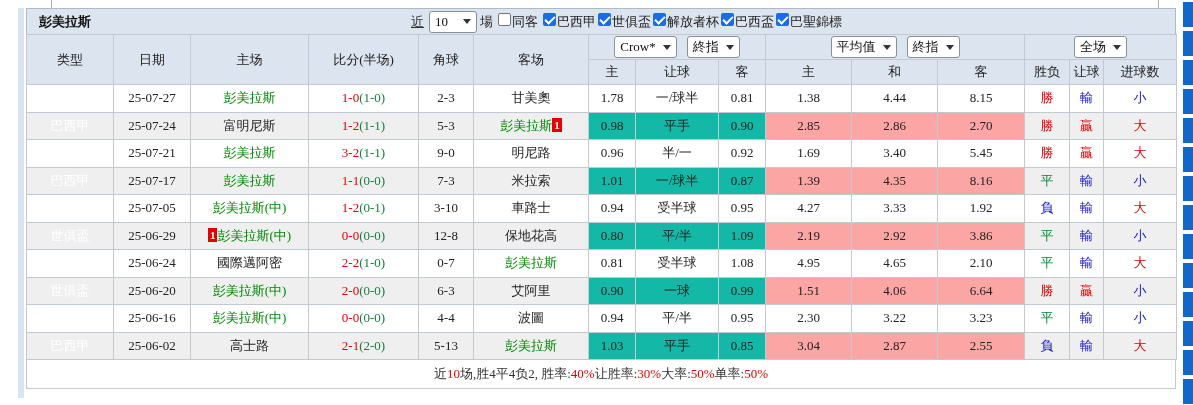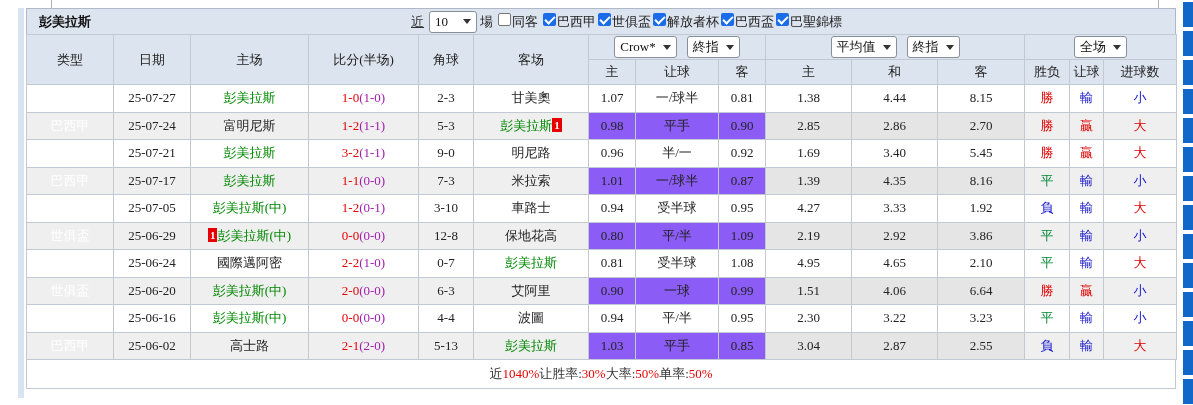--- a/index.html
+++ b/index.html
@@ -35,28 +35,28 @@
   
   table { border-collapse:collapse; width:1150px; table-layout:fixed; background:#fff;padding-left:20px; }
   th, td { border:1px solid #c3c9d2; text-align:center; padding:0; white-space:nowrap; overflow:hidden; }
   thead th { background:#dce4ef; font-weight:normal; color:#222; }
   tr.h1 th { height:25px; }
   tr.h2 th { height:25px; }
   .selwrap { display:flex; align-items:center; justify-content:center; gap:10px; }
   tbody td { height:27.5px; }
   tr.odd td { background:#fff; }
   tr.even td { background:#efefef; }
-  td.hc { background:#fcf7ec; }   tr.even td.hc { background:#8b5cf6; }
-  td.avg { background:#e9f4f9; }  tr.even td.avg { background:#e5e5e5; }
+  td.hc { background:#fcf7ec; }   tr.even td.hc { background:#14b8a6; }
+  td.avg { background:#e9f4f9; }  tr.even td.avg { background:#fca5a5; }
   td.type-dark { background:#9a6d0e; color:#fff; }
   td.type-light { background:#cfa018; color:#fff; }
   .green { color:#008800; }
   .team { cursor:pointer; }
   .score-main { color:#e60000; }
-  .score-half { color:#a21caf; }
+  .score-half { color:#15803d; }
   .res-red { color:#e00000; }  .res-blue { color:#1414cc; }  .res-green { color:#008833; }
   .badge { display:inline-block; background:#e60000; color:#fff; font-size:11px; font-weight:bold;
            padding:0 2px; line-height:14px; vertical-align:1px; }
 
   
   .summary { border:1px solid #c3c9d2; border-top:none; height:29px; display:flex; align-items:center;
              justify-content:center; background:#fff; color:#333; }
   .summary .red { color:#e60000; }
 
   
@@ -183,21 +183,21 @@
         </tr>
       </thead>
       <tbody id="rows">
           <tr class="odd">
             <td class="type-dark">巴西甲</td>
             <td>25-07-27</td>
             <td><span class="team green">彭美拉斯</span></td>
             <td><span class="score-main">1-0</span><span class="score-half">(1-0)</span></td>
             <td>2-3</td>
             <td><span class="team">甘美奧</span></td>
-            <td class="hc">1.07</td>
+            <td class="hc">1.78</td>
             <td class="hc">一/球半</td>
             <td class="hc">0.81</td>
             <td class="avg">1.38</td>
             <td class="avg">4.44</td>
             <td class="avg">8.15</td>
             <td class="res-red">勝</td>
             <td class="res-blue">輸</td>
             <td class="res-blue">小</td>
           </tr>
           <tr class="even">
@@ -352,20 +352,21 @@
             <td class="res-blue">負</td>
             <td class="res-blue">輸</td>
             <td class="res-red">大</td>
           </tr>
         </tbody>
     </table>
 
     <div class="summary" id="summary">
         <span>近</span>
         <span class="red">10</span>
+        <span>场,胜4平4负2, 胜率:</span>
         <span class="red">40%</span>
         <span> 让胜率:</span>
         <span class="red">30%</span>
         <span> 大率:</span>
         <span class="red">50%</span>
         <span> 单率:</span>
         <span class="red">50%</span>
       </div>
   </div>
 

